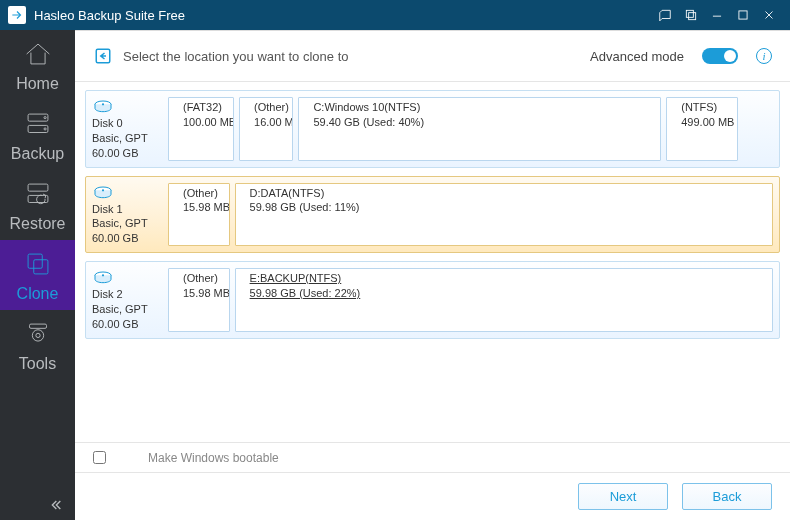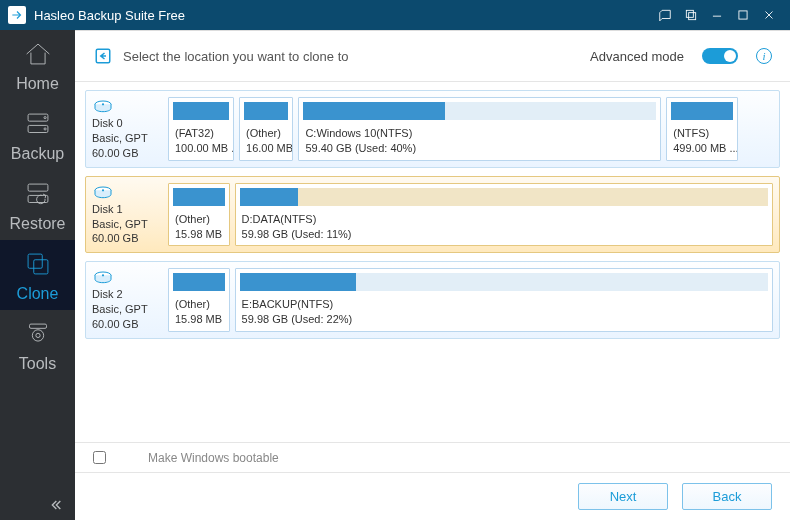--- a/index.html
+++ b/index.html
@@ -8,21 +8,21 @@
 .titlebar { height: 30px; background: #0c4a6e; color: #fff; display: flex; align-items: center; padding: 0 8px; font-size: 13px; }
 .titlebar .logo { width: 18px; height: 18px; background: #fff; border-radius: 2px; margin-right: 8px; display:flex; align-items:center; justify-content:center; }
 .titlebar .logo svg { width: 14px; height: 14px; }
 .titlebar .title-text { flex: 1; }
 .titlebar .win-btn { width: 26px; height: 30px; display:flex; align-items:center; justify-content:center; cursor:pointer; }
 .titlebar .win-btn svg { width: 14px; height: 14px; stroke: #fff; fill: none; stroke-width: 1.5; }
 
 .shell { display:flex; height: 490px; }
 .sidebar { width: 75px; background: #2c2f33; color: #b9bcbf; display:flex; flex-direction:column; align-items:center; }
 .nav-item { width: 100%; height: 70px; display:flex; flex-direction:column; align-items:center; justify-content:center; font-size: 16px; cursor:pointer; gap:4px; }
-.nav-item.active { background:#0f172a; color:#1c9cd8; }
+.nav-item.active { background:#4c1d95; color:#1c9cd8; }
 .nav-item svg { width: 34px; height: 34px; stroke: currentColor; fill:none; stroke-width:1.3; }
 .sidebar-spacer { flex:1; }
 .sidebar-collapse { width:100%; height:30px; display:flex; align-items:center; justify-content:flex-end; padding-right:12px; color:#b9bcbf; cursor:pointer;}
 .sidebar-collapse svg { width:16px; height:16px; stroke: currentColor; fill:none; stroke-width:2; }
 
 .main { flex:1; display:flex; flex-direction:column; border-top: 1px solid #ddd; }
 .header-row { height: 51px; display:flex; align-items:center; padding: 0 18px; font-size:13px; color:#555; border-bottom: 1px solid #e5e5e5; gap:10px;}
 .header-row .location-icon { width:20px; height:20px; display:flex; align-items:center; justify-content:center; color:#1c9cd8; }
 .header-row .location-icon svg { width:18px; height:18px; stroke:#1c9cd8; fill:none; stroke-width:2;}
 .header-row .spacer { flex:1;}
@@ -32,21 +32,21 @@
 .info-icon { width:16px; height:16px; border:1px solid #1c9cd8; border-radius:50%; color:#1c9cd8; display:flex; align-items:center; justify-content:center; font-size:11px; font-style:italic; font-family: Georgia, serif; cursor:pointer;}
 
 .disk-area { flex:1; padding: 8px 10px 0 10px; overflow:auto; }
 .disk-row { border:1px solid #c5dff2; border-radius:2px; background: linear-gradient(#fdfeff,#f1f8ff 60%, #eaf4ff); margin-bottom:8px; display:flex; padding:6px; gap:6px; }
 .disk-row.selected { background: linear-gradient(#fffaf0,#fff0d4 60%, #ffe9bd); border-color:#e5c880; }
 .disk-label { width:70px; font-size:11px; color:#333; line-height:1.35; padding-top:2px; }
 .disk-label .disk-icon { width:20px; height:14px; margin-bottom:3px; }
 .disk-label .disk-icon svg { width:22px; height:16px; }
 
 .parts { flex:1; display:flex; gap:5px; }
-.part { border:1px solid #b9d6ee; border-radius:1px; background:#fff; display:flex; flex-direction:column; font-size:11px; color:#333; padding:0; overflow:hidden;}
+.part { border:1px solid #b9d6ee; border-radius:1px; background:#fff; display:flex; flex-direction:row; font-size:11px; color:#333; padding:0; overflow:hidden;}
 .part .bar { height:18px; background:#e2eef7; position:relative; margin:4px 4px 4px 4px;}
 .part .bar .fill { position:absolute; left:0; top:0; bottom:0; background:#3a93cf; }
 .part .ptext { padding:2px 6px 4px 6px; line-height:1.35; white-space:nowrap; overflow:hidden; text-overflow:ellipsis;}
 .disk-row.selected .part { border-color:#e5c880; }
 .disk-row.selected .part .bar { background:#f1e5c6; }
 
 .footer-opts { height: 30px; border-top:1px solid #e5e5e5; display:flex; align-items:center; padding: 0 18px; font-size:12px; color:#888;gap:35px;}
 .footer-opts input[type=checkbox]{ margin-right:7px; width:13px; height:13px;}
 .footer-btns { height: 48px; border-top:1px solid #e5e5e5; display:flex; align-items:center; justify-content:flex-end; padding: 0 18px; gap:14px;}
 .btn { width:90px; height:27px; border:1px solid #7cc2ea; background:linear-gradient(#fcfdff,#eef7fe); color:#1c9cd8; font-size:13px; border-radius:2px; cursor:pointer; }
@@ -251,21 +251,21 @@
           <div class="parts">
             <div class="part" style="flex: 0.1 1 0%;">
               <div class="bar">
                 <div class="fill" style="width:100%"></div>
               </div>
               <div class="ptext">
                 <div>(Other)</div>
                 <div>15.98 MB</div>
               </div>
             </div>
-            <div class="part" style="flex: 0.9 1 0%;">
+            <div class="part" style="flex: 0.9 1 0%; text-decoration: underline;">
               <div class="bar">
                 <div class="fill" style="width:22%"></div>
               </div>
               <div class="ptext">
                 <div>E:BACKUP(NTFS)</div>
                 <div>59.98 GB (Used: 22%)</div>
               </div>
             </div>
           </div>
         </div>

